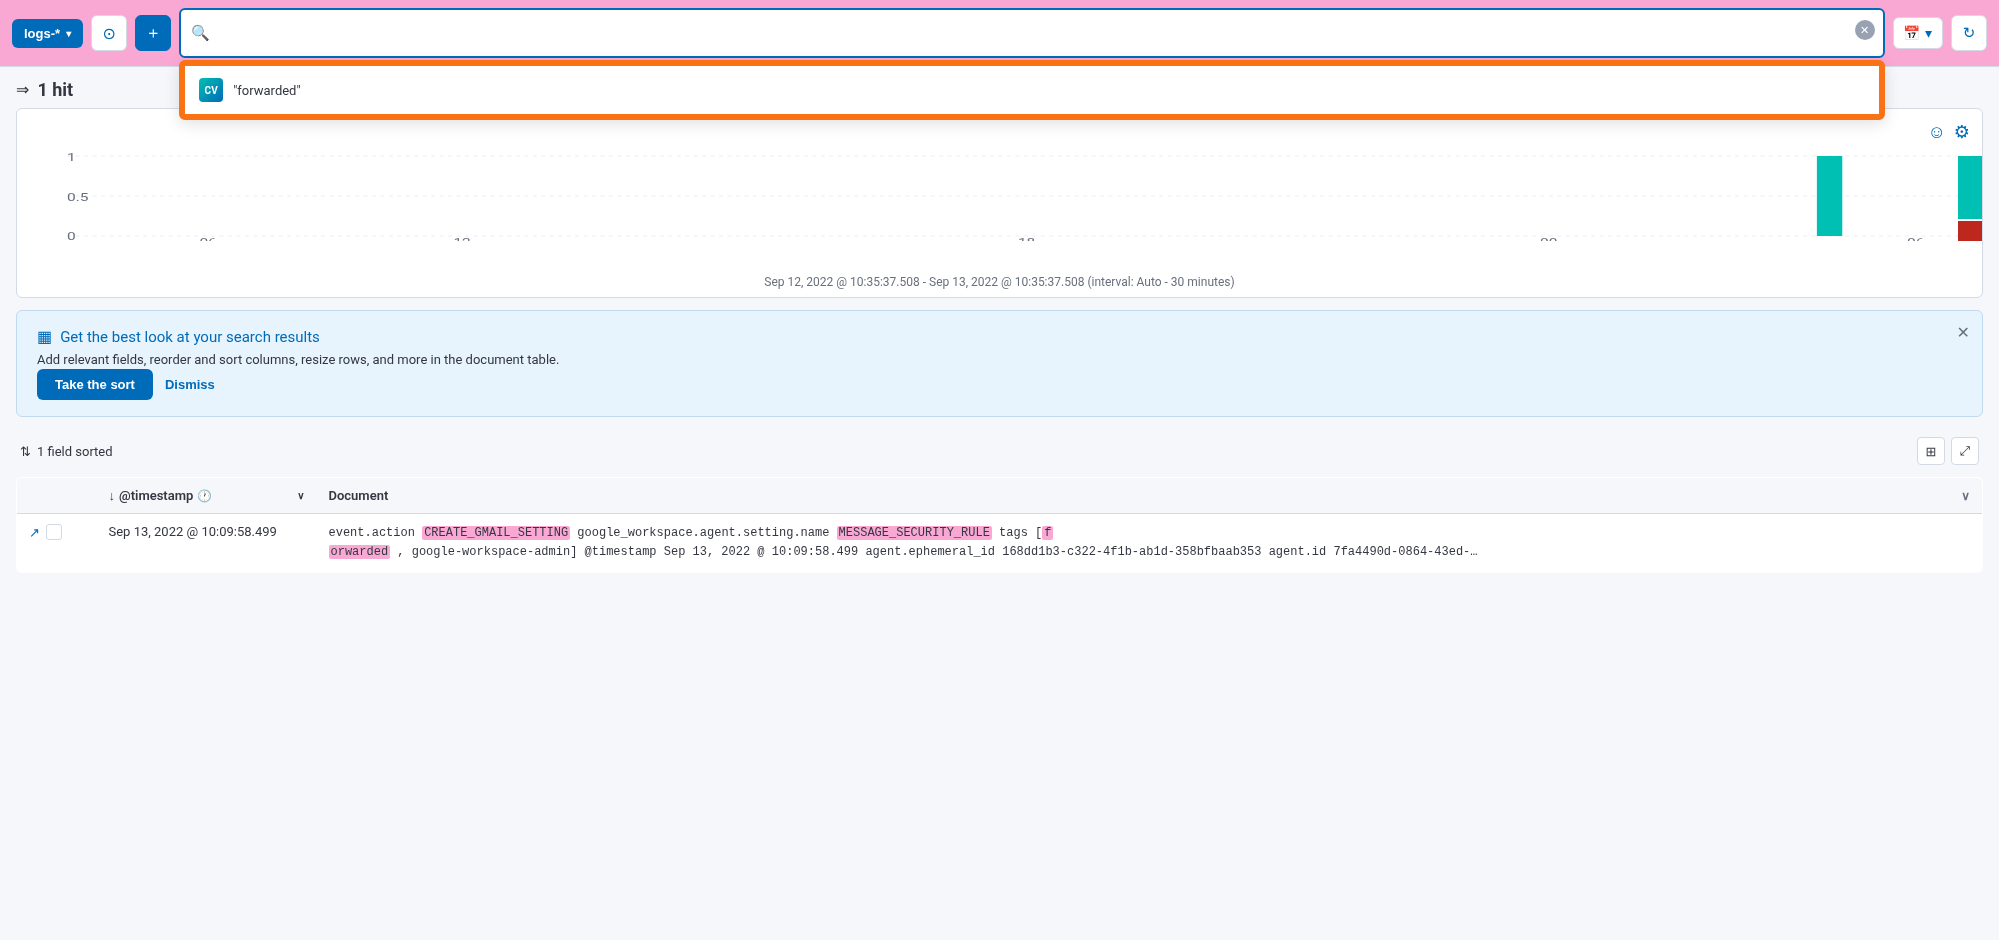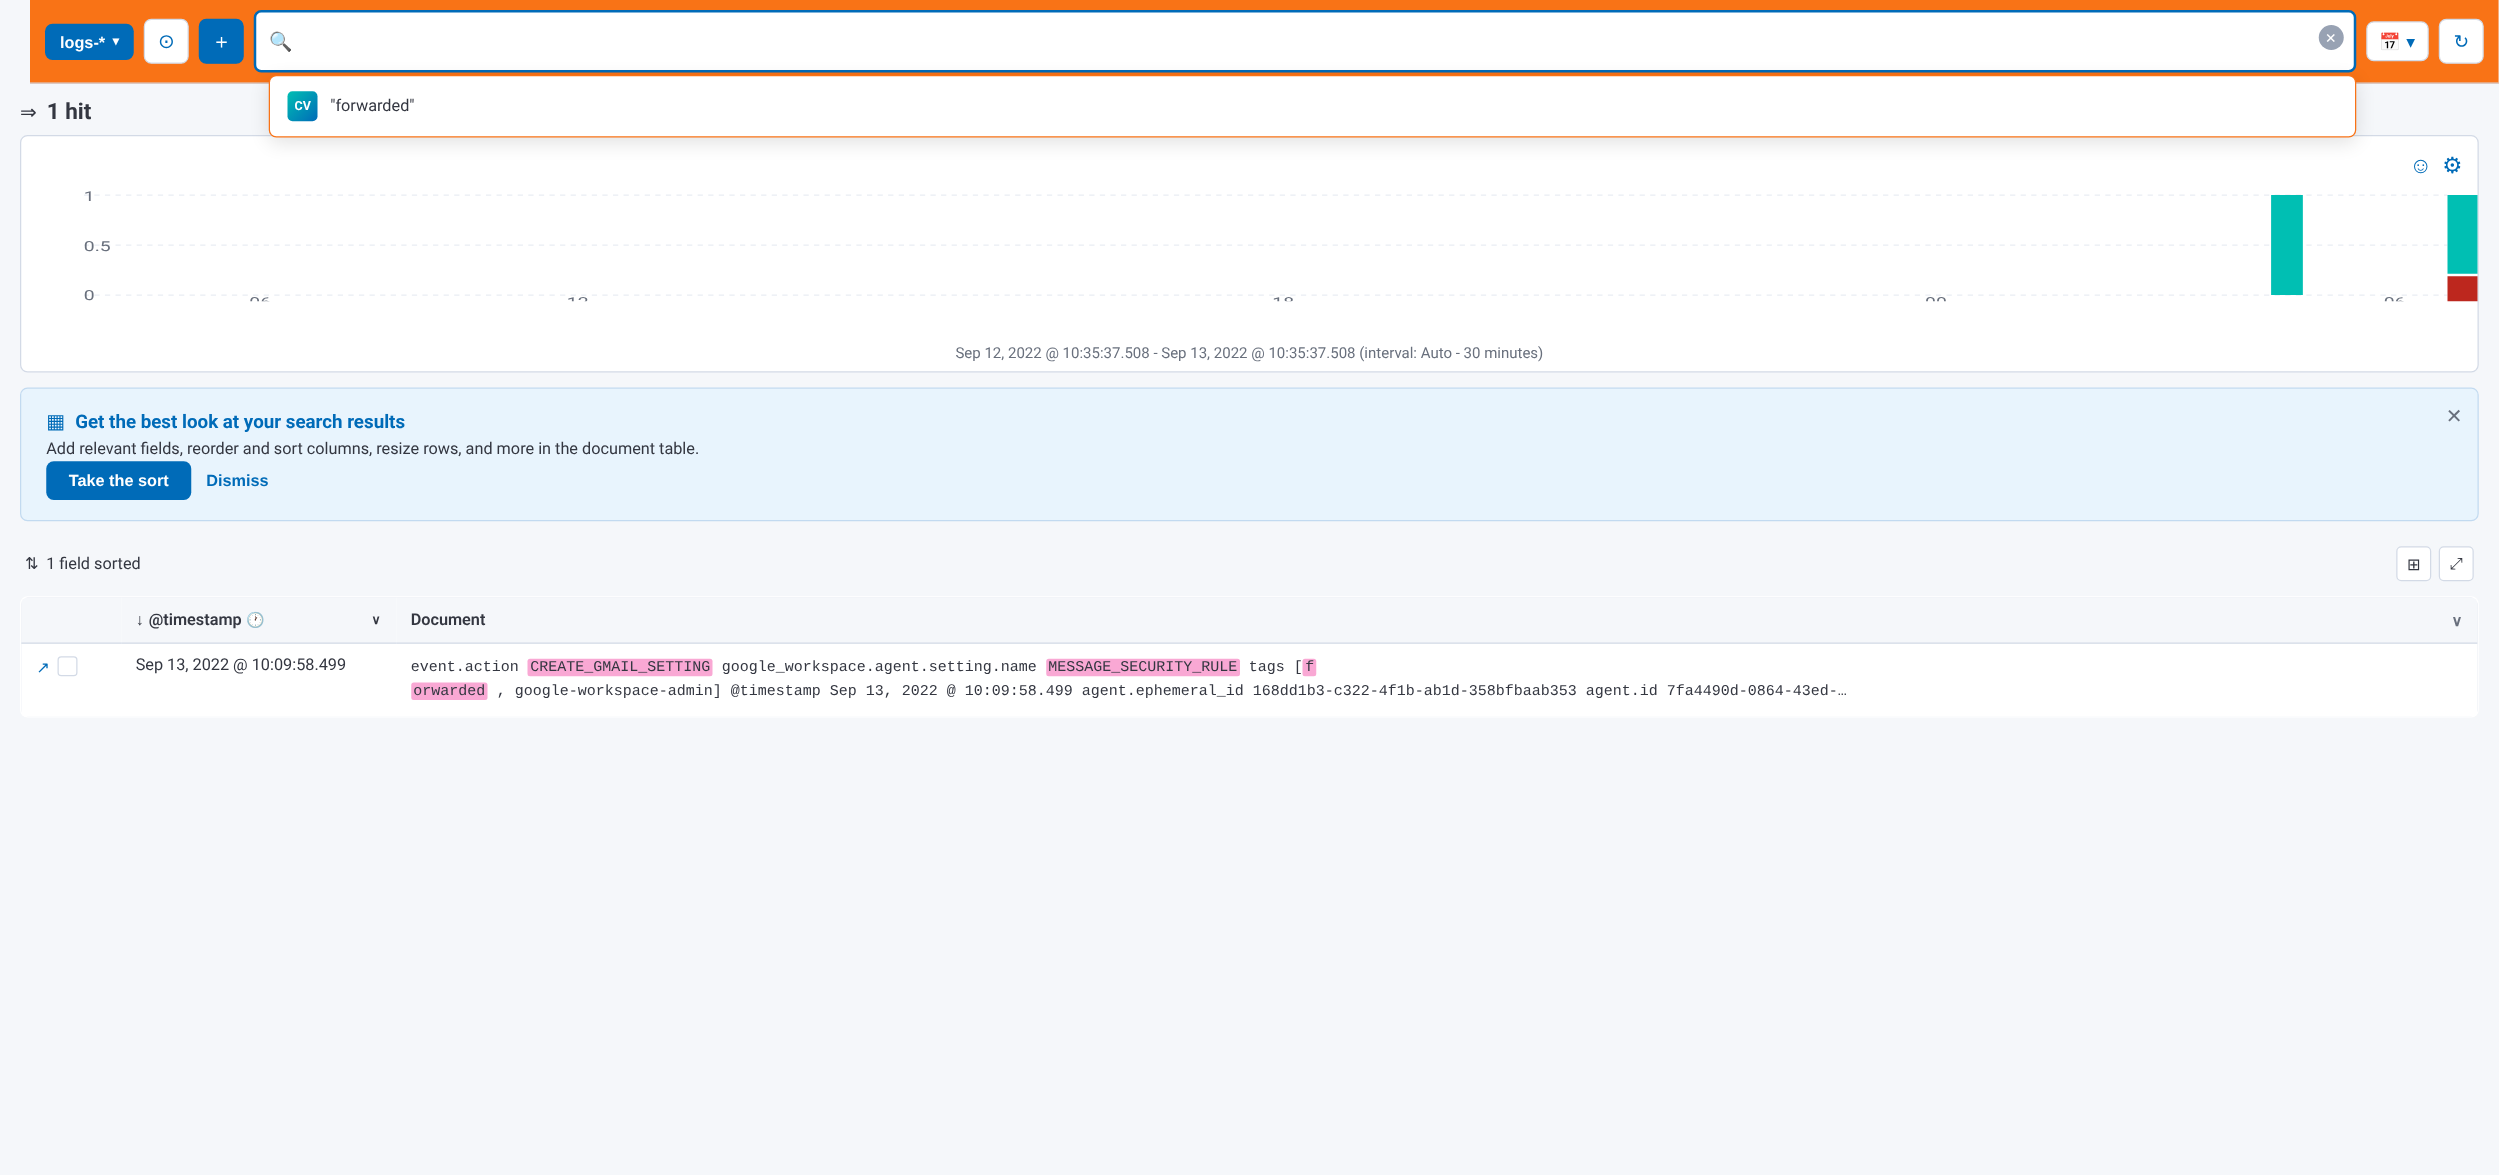--- a/index.html
+++ b/index.html
@@ -8,27 +8,26 @@
       background: #f5f7fa;
       font-size: 13px;
       color: #343741;
       overflow: hidden;
     }
 
     
     .top-bar {
       display: flex;
       align-items: center;
-      background: #f97316;
+      background: #f9a8d4;
       border-bottom: 1px solid #d3dae6;
       padding: 8px 12px;
       gap: 8px;
       position: relative;
       z-index: 100;
-      margin-left: 24px;
     }
 
     .logs-button {
       display: flex;
       align-items: center;
       gap: 6px;
       background: #006bb8;
       color: #fff;
       border: none;
       border-radius: 6px;
@@ -110,24 +109,24 @@
       display: flex;
       align-items: center;
       justify-content: center;
       font-size: 11px;
     }
 
     
     .autocomplete-dropdown {
       position: absolute;
       top: calc(100% + 2px);
-      left: 12px;
+      left: 0;
       right: 0;
       background: #fff;
-      border: 1px solid #f97316;
+      border: 6px solid #f97316;
       border-radius: 6px;
       box-shadow: 0 4px 16px rgba(0,0,0,0.12);
       z-index: 200;
       padding: 4px 0;
     }
 
     .autocomplete-item {
       display: flex;
       align-items: center;
       gap: 10px;
@@ -303,21 +302,21 @@
       margin-bottom: 6px;
     }
 
     .banner-grid-icon {
       color: #006bb8;
       font-size: 16px;
     }
 
     .banner-title {
       font-size: 15px;
-      font-weight: 700;
+      font-weight: 400;
       color: #006bb8;
     }
 
     .banner-desc {
       font-size: 13px;
       color: #343741;
       margin-bottom: 2px;
     }
 
     .banner-actions {

